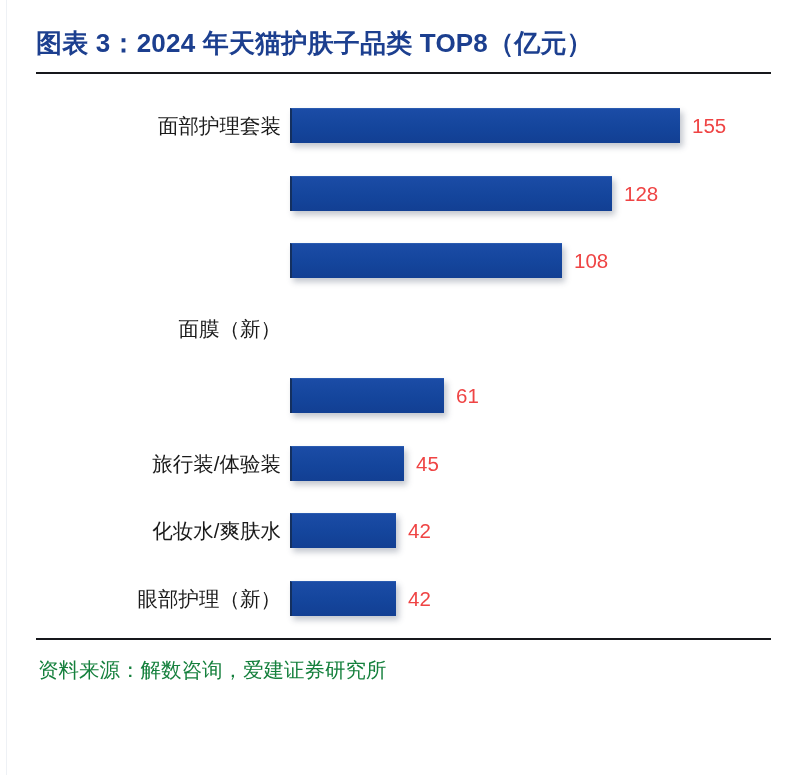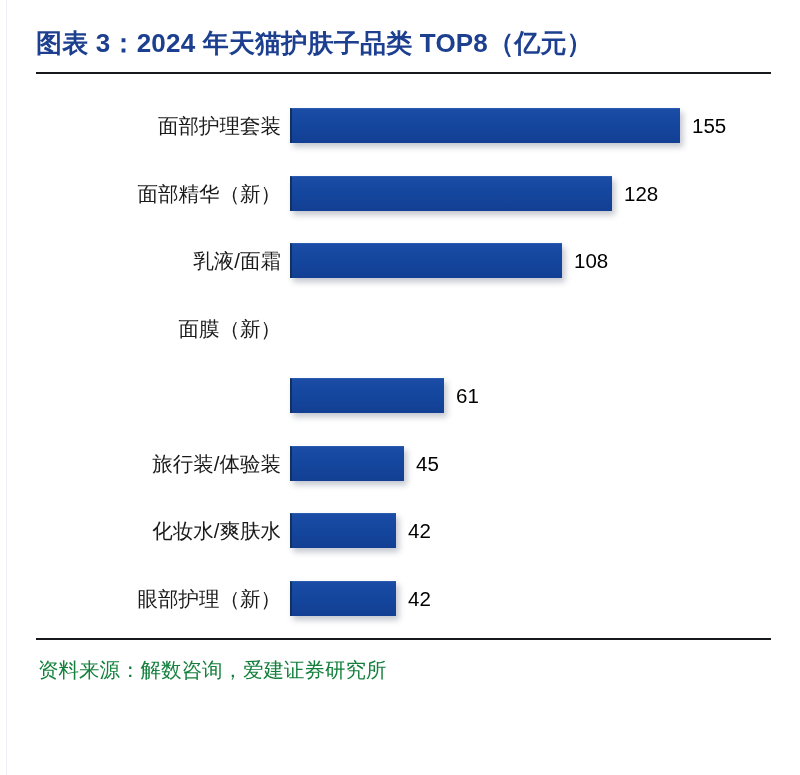--- a/index.html
+++ b/index.html
@@ -101,21 +101,21 @@
     box-shadow: 3px 4px 6px rgba(40, 55, 80, 0.28);
     box-sizing: border-box;
   }
 
   .bar-value {
     position: absolute;
     top: 16px;
     height: 35px;
     line-height: 35px;
     font-size: 20.5px;
-    color: #000000;
+    color: #ef4444;
     white-space: nowrap;
   }
 
   
   #footer-rule {
     position: absolute;
     left: 36px;
     top: 638px;
     width: 735px;
     height: 0;
@@ -146,29 +146,27 @@
 
     <div class="bar-row">
       <div class="cat-label">面部护理套装</div>
       <div class="bar-track">
         <div class="bar" style="width:390px"></div>
         <div class="bar-value" style="left:402px">155</div>
       </div>
     </div>
 
     <div class="bar-row">
-      <div class="cat-label">面部精华（新）</div>
       <div class="bar-track">
         <div class="bar" style="width:322px"></div>
         <div class="bar-value" style="left:334px">128</div>
       </div>
     </div>
 
     <div class="bar-row">
-      <div class="cat-label">乳液/面霜</div>
       <div class="bar-track">
         <div class="bar" style="width:272px"></div>
         <div class="bar-value" style="left:284px">108</div>
       </div>
     </div>
 
     <div class="bar-row">
       <div class="cat-label">面膜（新）</div>
     </div>
 

